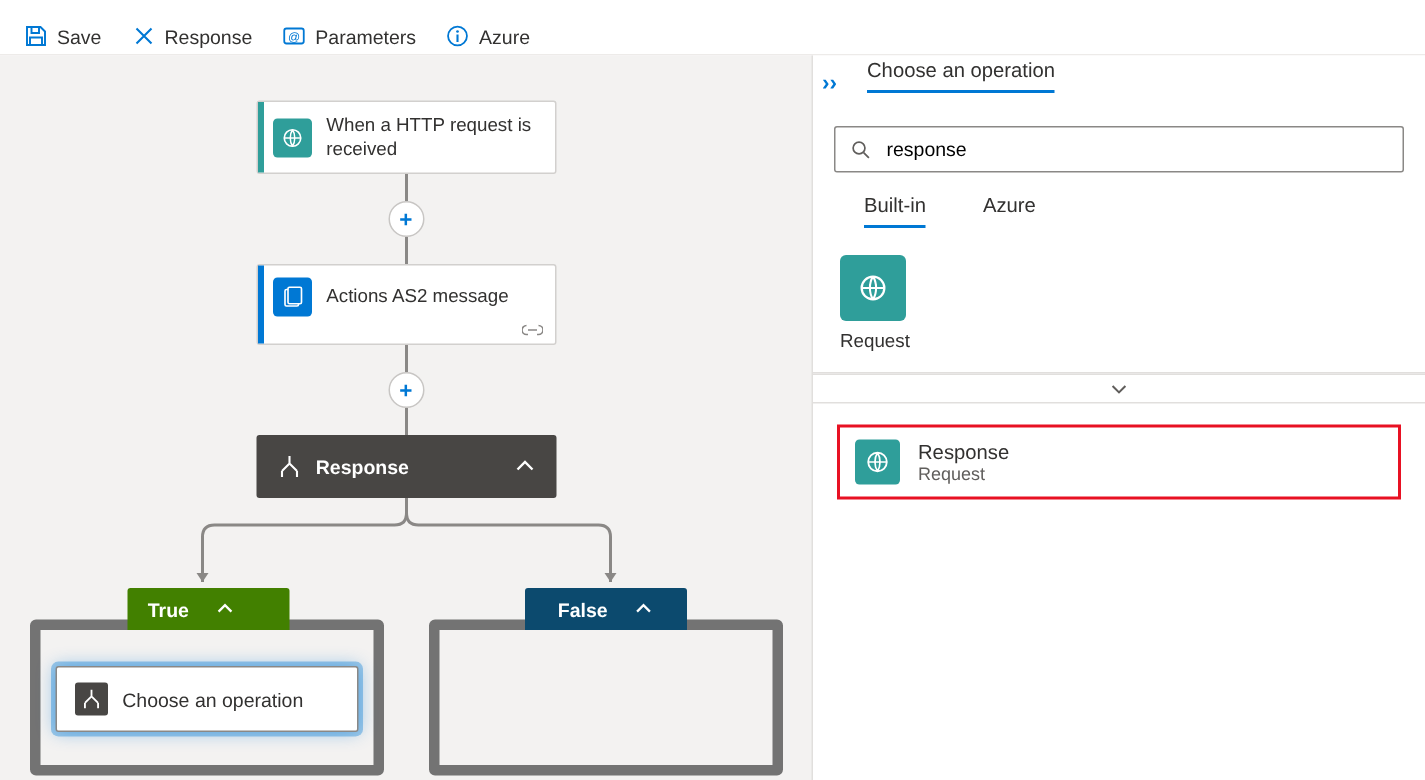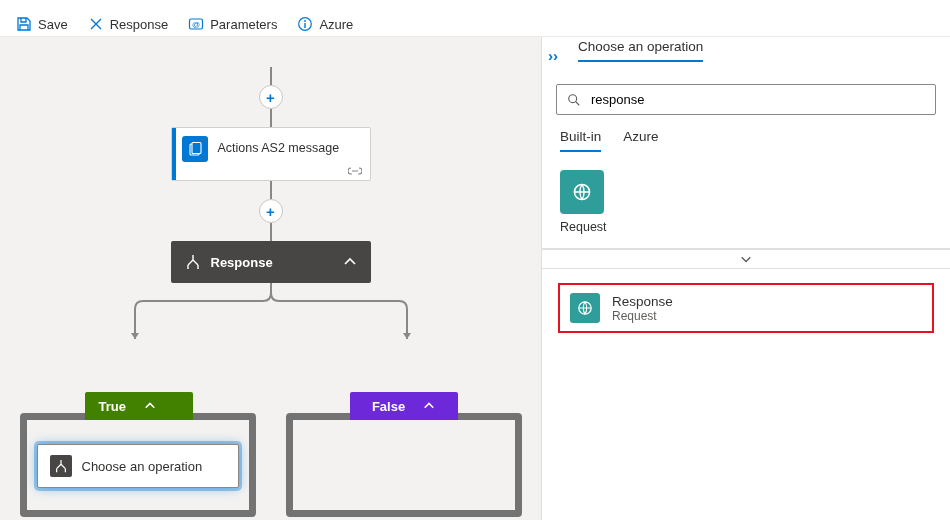--- a/index.html
+++ b/index.html
@@ -177,21 +177,21 @@
   display: flex;
   align-items: center;
   gap: 18px;
   padding: 0 14px;
   color: #ffffff;
   font-weight: 600;
   font-size: 13px;
   border-radius: 2px 2px 0 0;
 }
 .branch-tab.true  { background: #428000; left: 58px; width: 108px; box-sizing: border-box; }
-.branch-tab.false { background: #6d28d9; left: 50%; transform: translateX(-50%); width: 108px; box-sizing: border-box; justify-content: center; }
+.branch-tab.false { background: #0c4a6e; left: 50%; transform: translateX(-50%); width: 108px; box-sizing: border-box; justify-content: center; }
 
 .choose-op {
   display: flex;
   align-items: center;
   gap: 10px;
   background: #ffffff;
   border: 1px solid #8a8886;
   border-radius: 2px;
   padding: 10px 12px;
   box-shadow: 0 0 0 3px rgba(0,120,212,0.35), 0 0 12px rgba(0,120,212,0.45);
@@ -261,20 +261,21 @@
 }
 .scope-tabs {
   display: flex;
   gap: 22px;
   padding: 14px 18px 0 18px;
   font-size: 13.5px;
 }
 .scope-tabs .tab {
   padding-bottom: 6px;
   cursor: pointer;
+  margin-left: 16px;
 }
 .scope-tabs .tab.active {
   border-bottom: 2px solid #0078d4;
   font-weight: 400;
 }
 
 .conn-area {
   padding: 18px 18px 14px 18px;
   border-bottom: 1px solid #e1dfdd;
 }
@@ -380,20 +381,30 @@
     <span>Azure</span>
   </div>
 </div>
 
 <div class="workspace">
 
   <div class="canvas">
 
     <div class="flow-col">
 
+      <div class="node">
+        <div class="accent" style="background:#2f9e9a"></div>
+        <div class="node-icon" style="background:#2f9e9a">
+          <svg width="16" height="16" viewBox="0 0 16 16">
+              <circle cx="8" cy="8" r="5.5" fill="none" stroke="#fff" stroke-width="1.1"></circle>
+              <path d="M2.5 8h11M8 2.5c2 3 2 8 0 11M8 2.5c-2 3-2 8 0 11" fill="none" stroke="#fff" stroke-width="1"></path>
+            </svg>
+        </div>
+        <div class="node-label">When a HTTP request is received</div>
+      </div>
 
       <div class="connector"></div>
       <div class="plus-circle">+</div>
       <div class="connector"></div>
 
       <div class="node" style="padding-bottom:18px">
         <div class="accent" style="background:#0078d4"></div>
         <div class="node-icon" style="background:#0078d4">
           <svg width="16" height="16" viewBox="0 0 16 16">
               <rect x="3" y="3" width="9" height="11" rx="1" fill="none" stroke="#fff" stroke-width="1.1"></rect>

